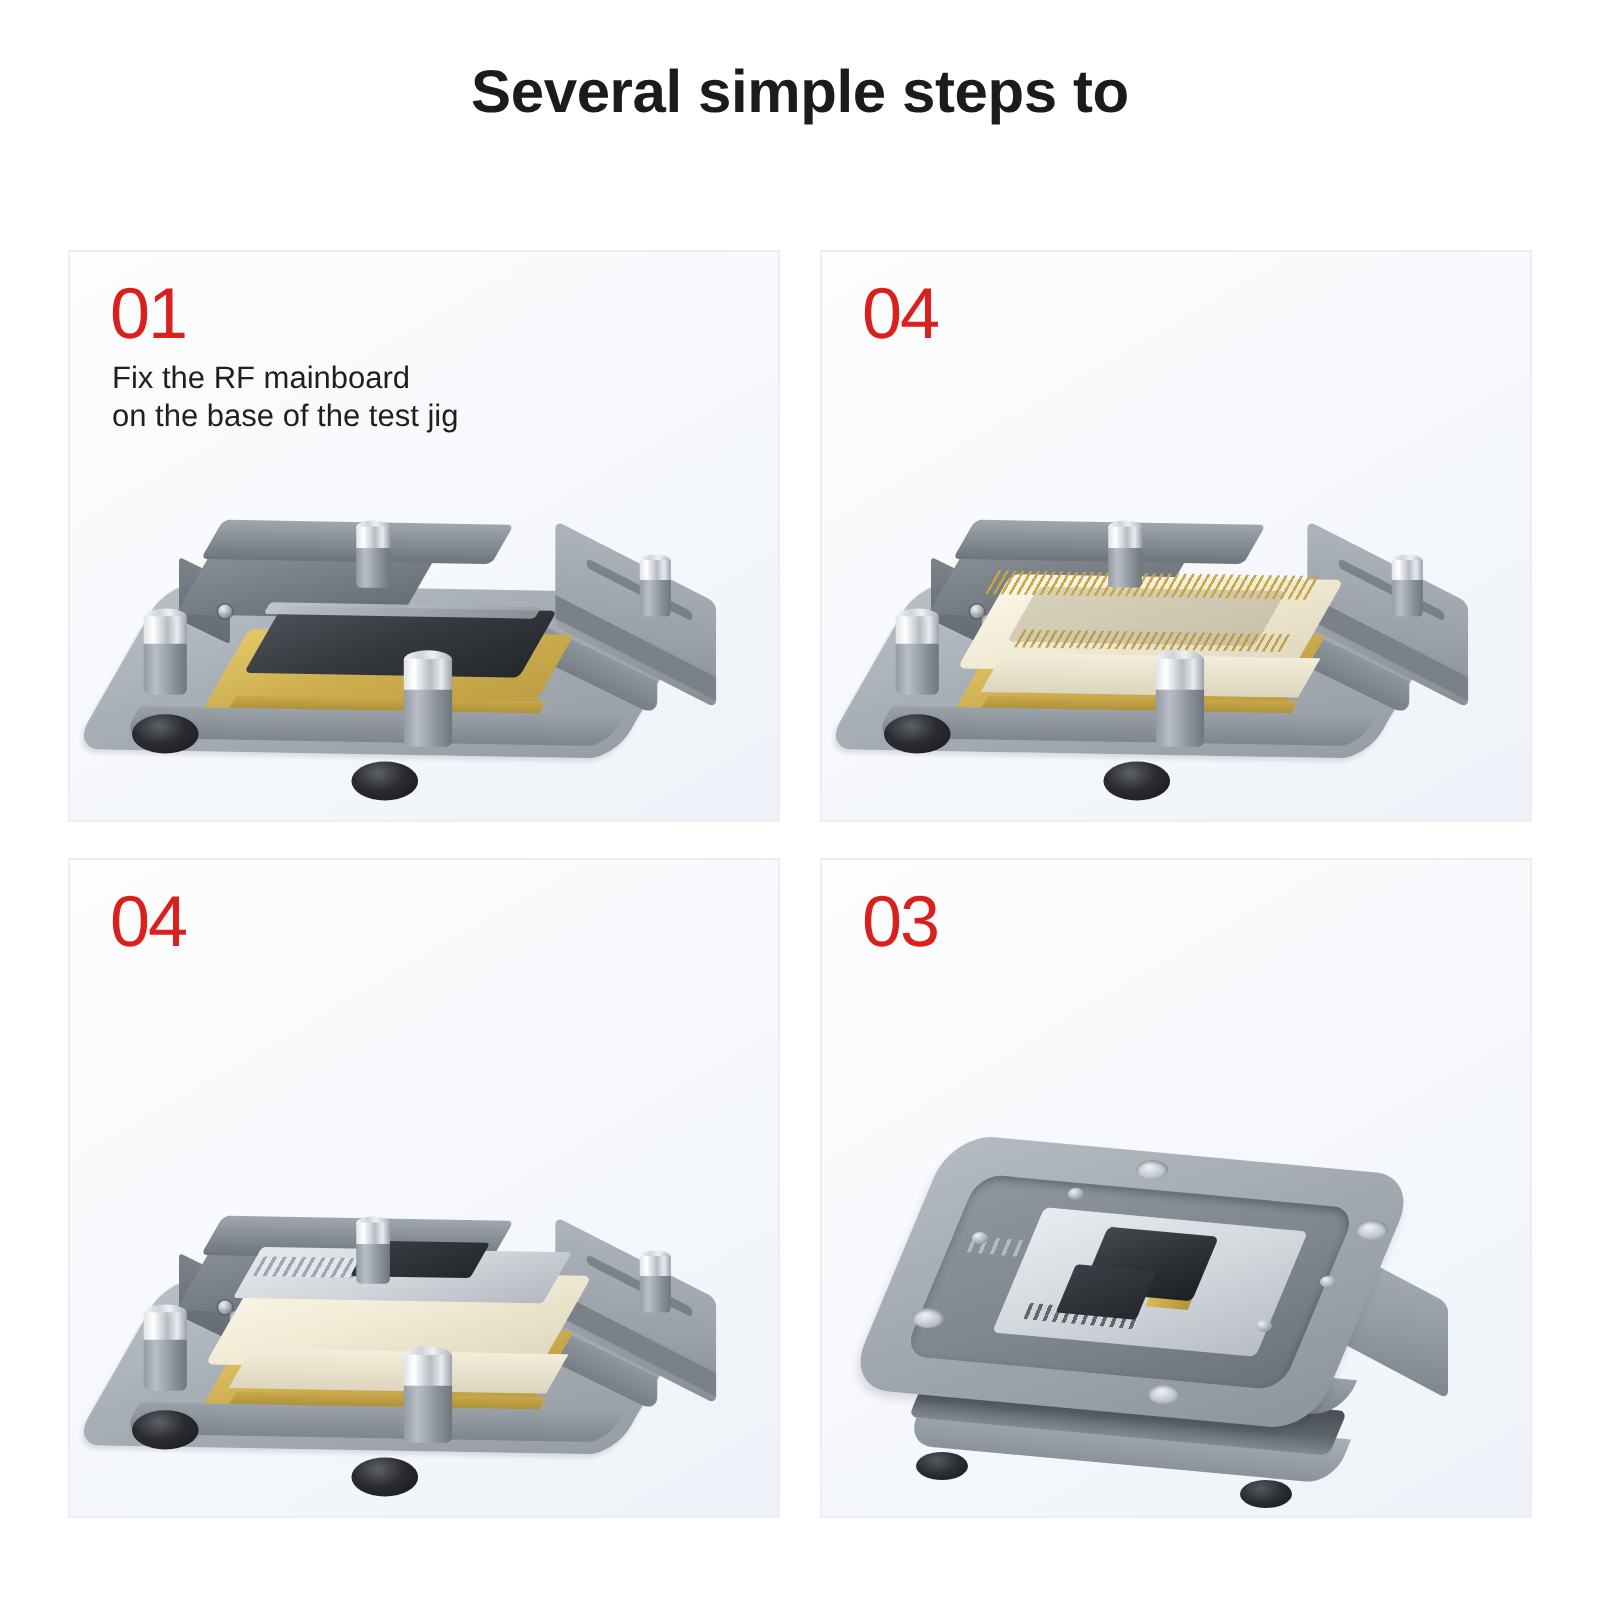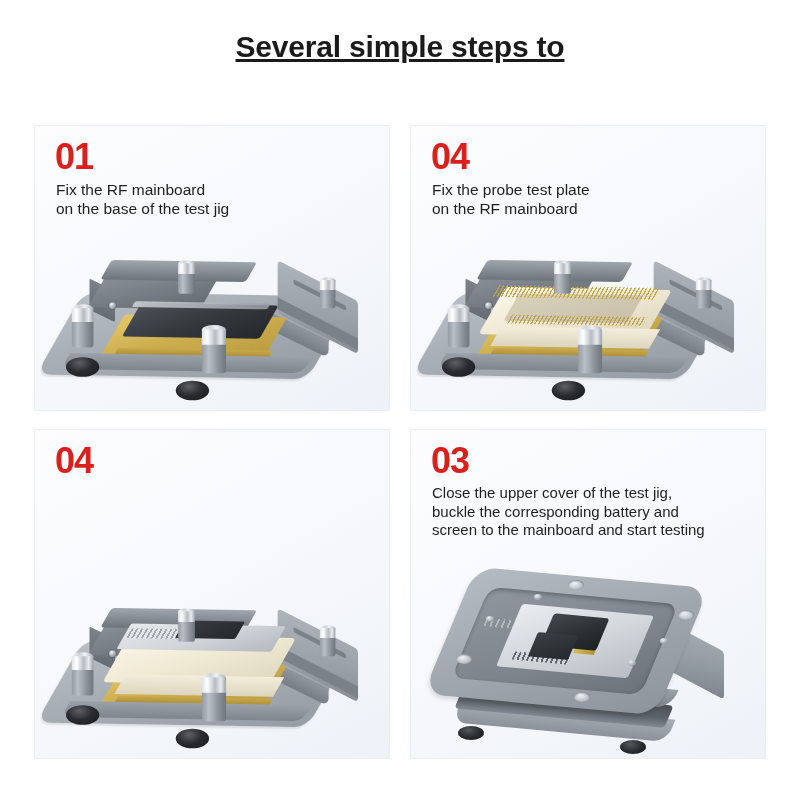--- a/index.html
+++ b/index.html
@@ -20,21 +20,20 @@
     position: absolute;
     top: 28px;
     left: 0;
     width: 800px;
     text-align: center;
     color: #1b1b1b;
     font-size: 30px;
     line-height: 38px;
     font-weight: 600;
     letter-spacing: -0.2px;
-    text-decoration: underline;
   }
   .page-title .t-line { display: block; }
 
   
   .steps-grid {
     position: absolute;
     top: 125px;
     left: 34px;
     width: 732px;
     height: 634px;
@@ -50,21 +49,21 @@
     background: linear-gradient(150deg, #fdfdfe 0%, #f7f9fc 45%, #eef2f8 100%);
     border: 1px solid #eceef1;
     overflow: hidden;
   }
 
   .step-num {
     position: absolute;
     left: 20px;
     top: 10px;
     font-size: 36px;
-    font-weight: 700;
+    font-weight: 400;
     color: #d9201c;
     letter-spacing: -1px;
     line-height: 42px;
   }
   .step-desc {
     position: absolute;
     left: 21px;
     top: 54px;
     font-size: 15.5px;
     line-height: 19px;
@@ -591,22 +590,20 @@
             <span class="body"></span>
           </div>
         <div class="foot foot-1"></div>
         <div class="foot foot-2"></div>
       </div>
     </div>
   </div>
 
   <div class="step-panel panel-2">
     <div class="step-num">04</div>
-    <div class="step-desc">Fix the probe test plate
-on the RF mainboard</div>
 
     <div class="stage">
       <div class="jig">
         <div class="base-top"></div>
         <div class="base-right-edge"></div>
         <div class="side-arm"></div>
         <div class="side-arm-face"></div>
         <div class="arm-slot"></div>
         <div class="rear-block-dark"></div>
         <div class="rear-block"></div>
@@ -693,23 +690,20 @@
             <span class="body"></span>
           </div>
         <div class="foot foot-1"></div>
         <div class="foot foot-2"></div>
       </div>
     </div>
   </div>
 
   <div class="step-panel panel-4">
     <div class="step-num">03</div>
-    <div class="step-desc">Close the upper cover of the test jig,
-buckle the corresponding battery and
-screen to the mainboard and start testing</div>
 
     <div class="stage">
       <div class="jig4">
         <div class="foot4" style="left:30px; top:168px;"></div>
         <div class="foot4" style="left:192px; top:182px;"></div>
         <div class="base4"></div>
         <div class="mid-gap"></div>
         <div class="side-tab4"></div>
         <div class="cover-front"></div>
         <div class="cover-top"></div>

